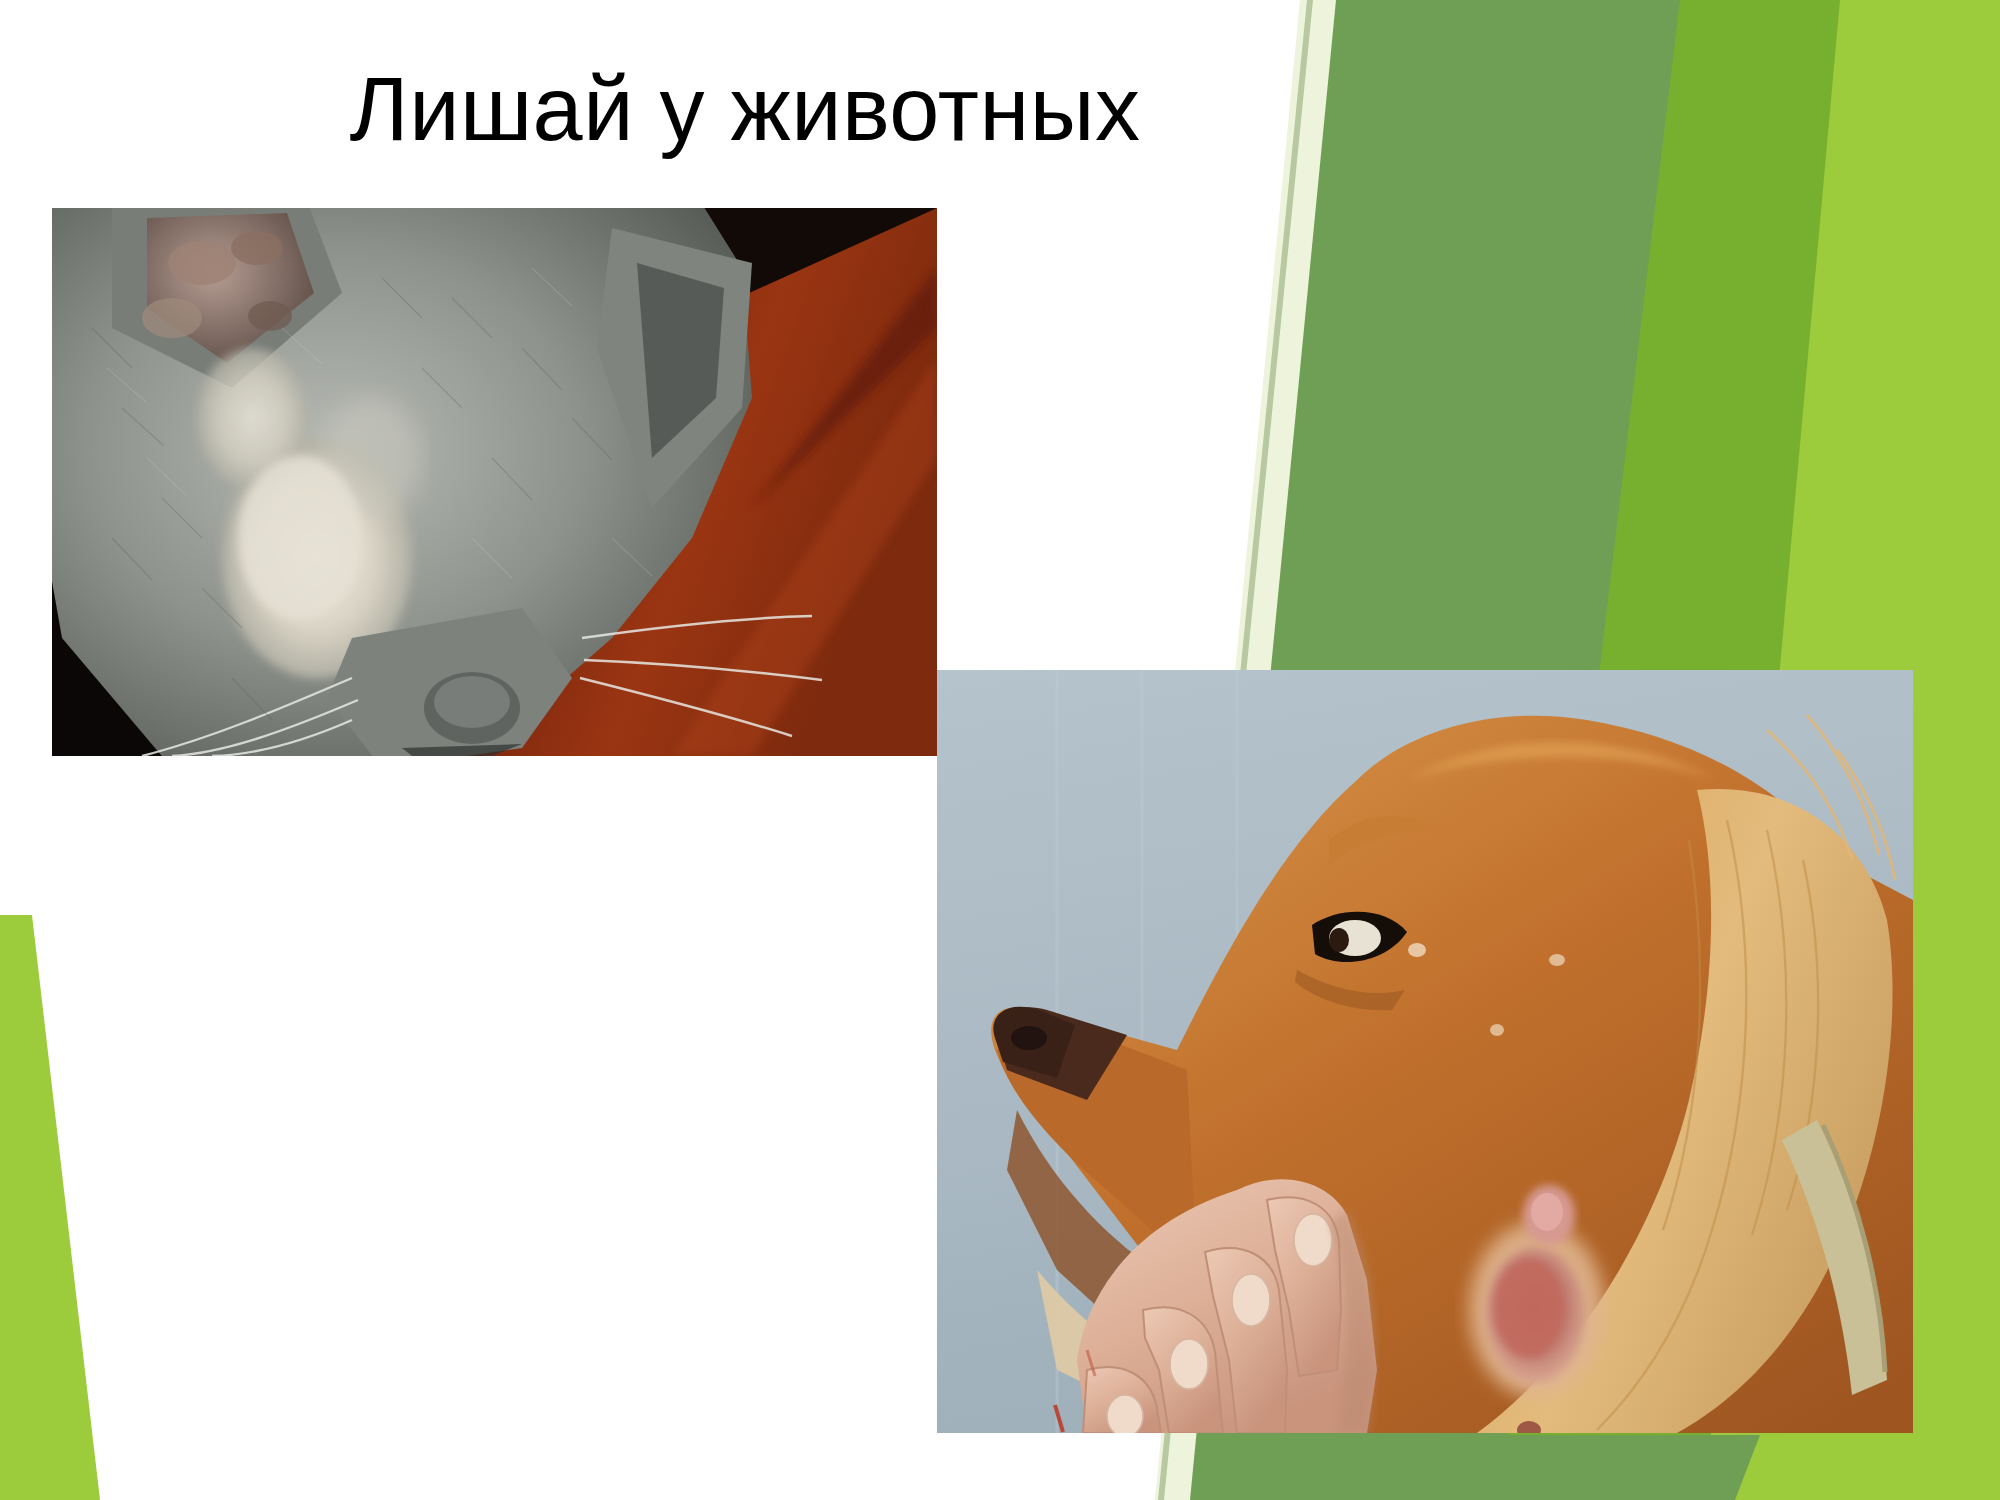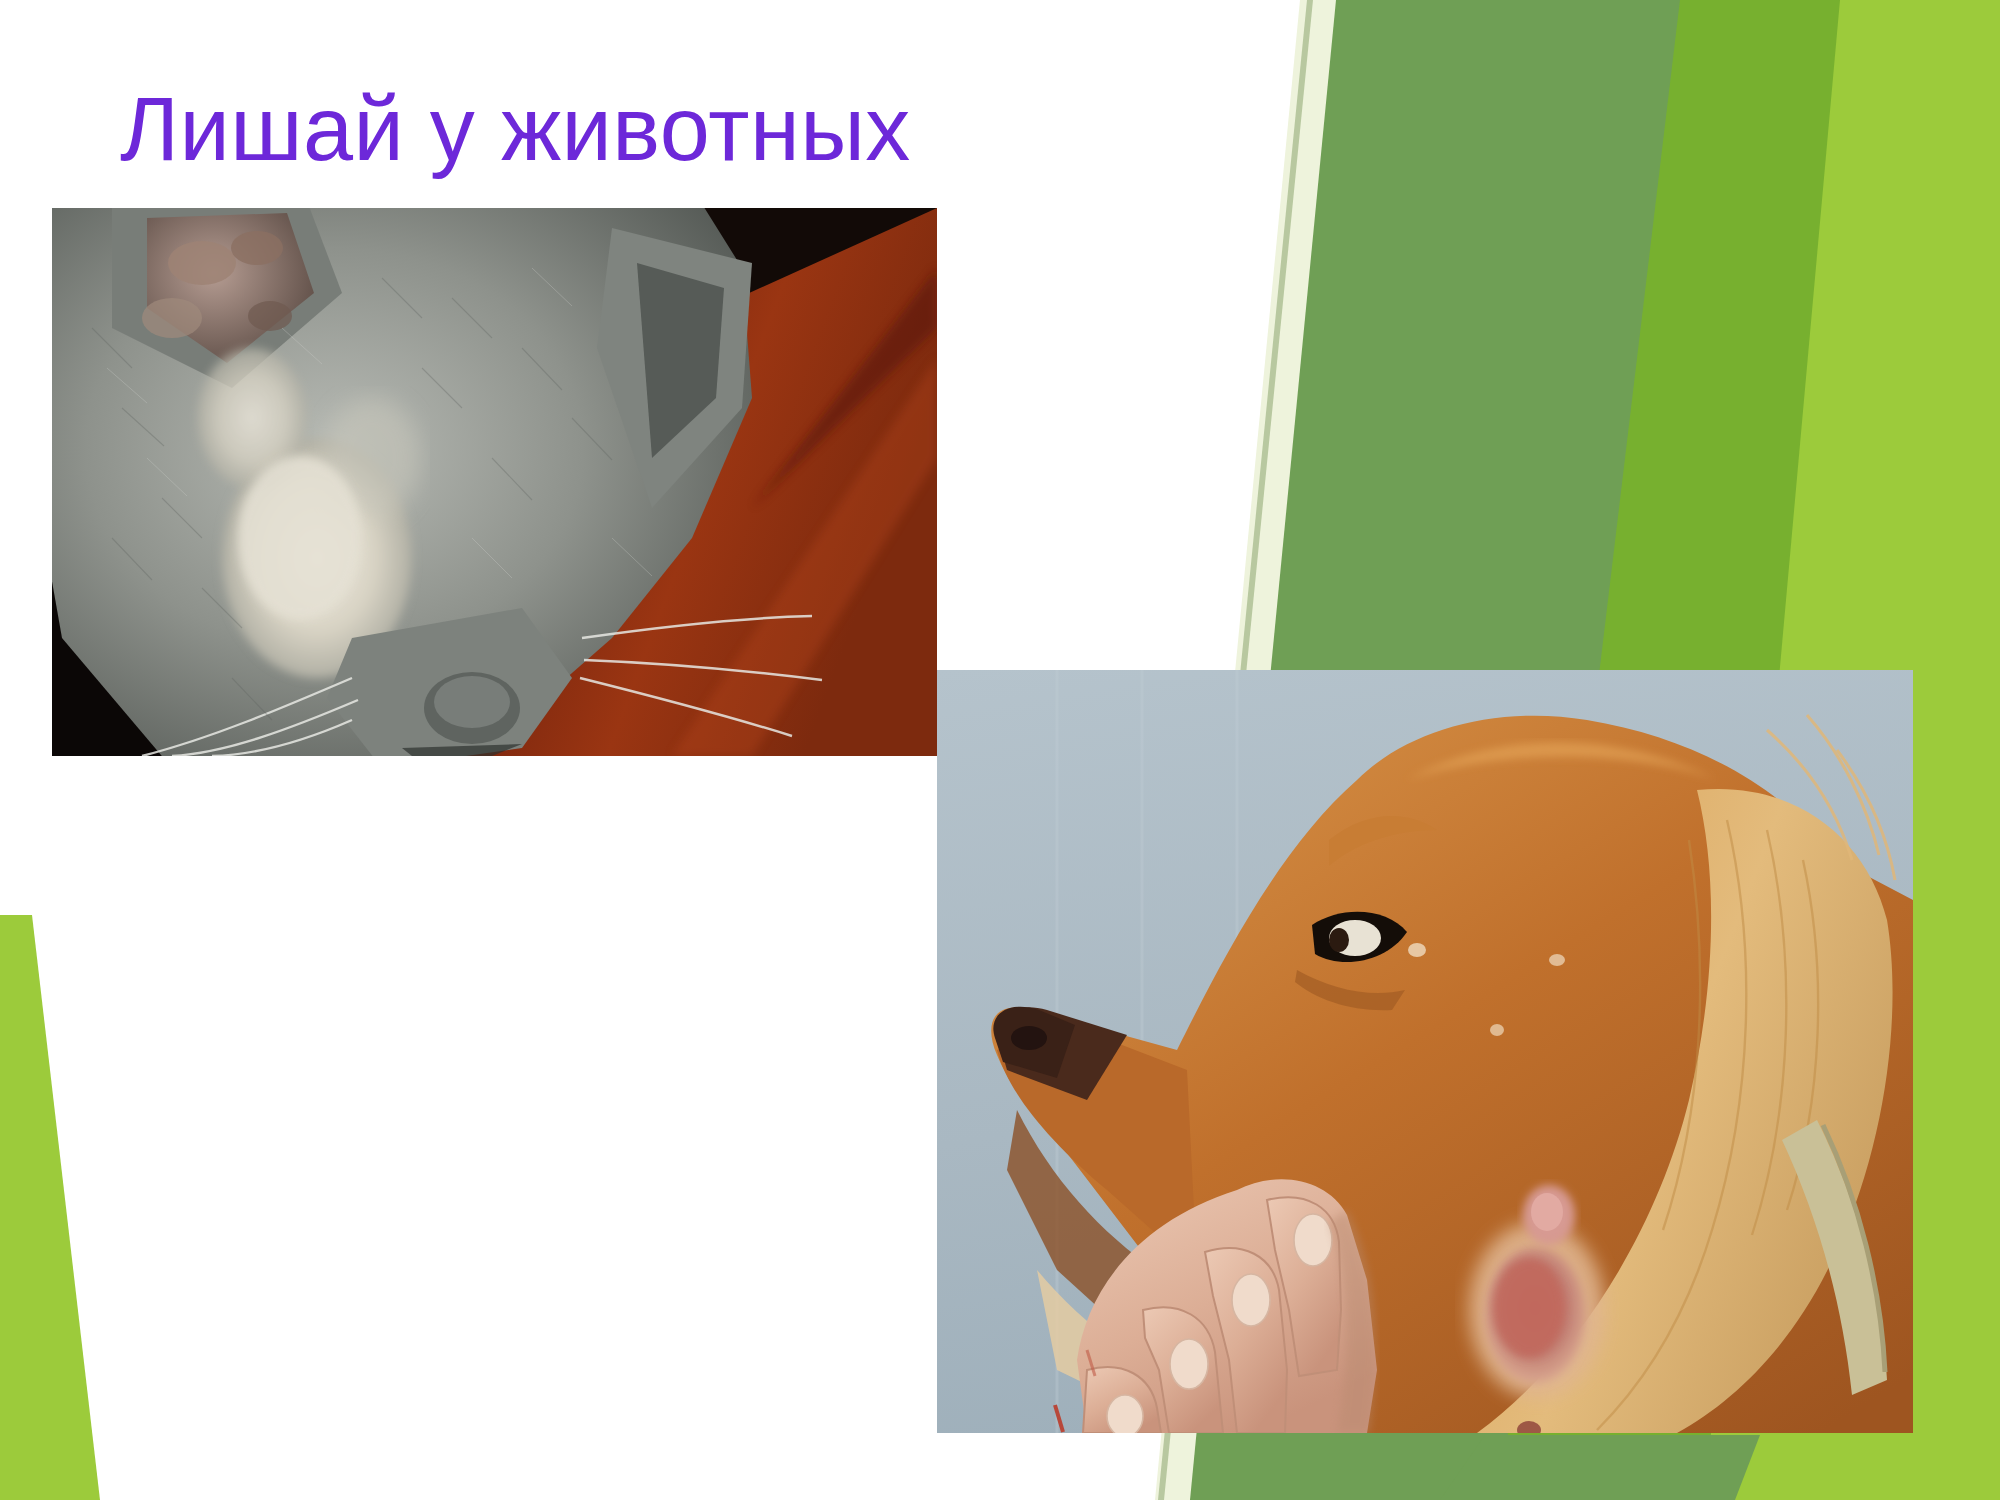--- a/index.html
+++ b/index.html
@@ -17,28 +17,27 @@
   }
   #deco-layer { position:absolute; inset:0; overflow:hidden; }
   #deco-layer svg { display:block; width:2000px; height:1500px; }
 
   
   #title {
     position: absolute;
     left: 120px;
     top: 62px;
     width: 1250px;
-    text-align: left;
-    color: #6d28d9;
+    text-align: center;
+    color: #000000;
     font-size: 90px;
     line-height: 1.05;
     font-weight: 400;
     letter-spacing: 0.5px;
     white-space: nowrap;
-    margin-top: 20px;
   }
 
   
   .photo {
     position: absolute;
     overflow: hidden;
   }
   #photo-cat {
     left: 52px;
     top: 208px;

